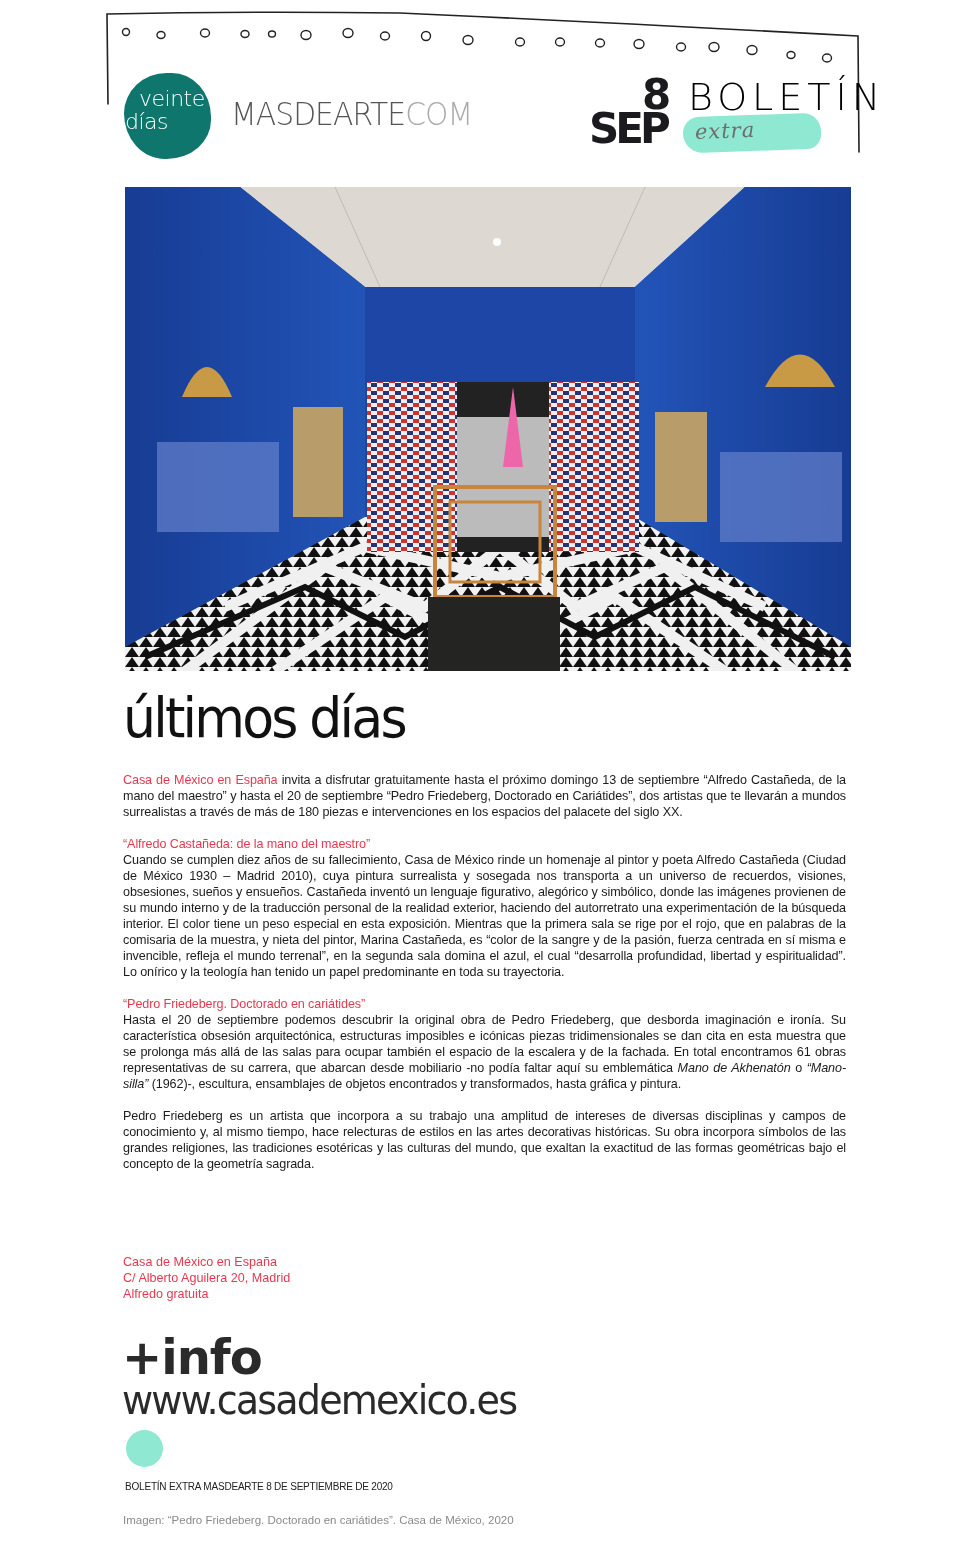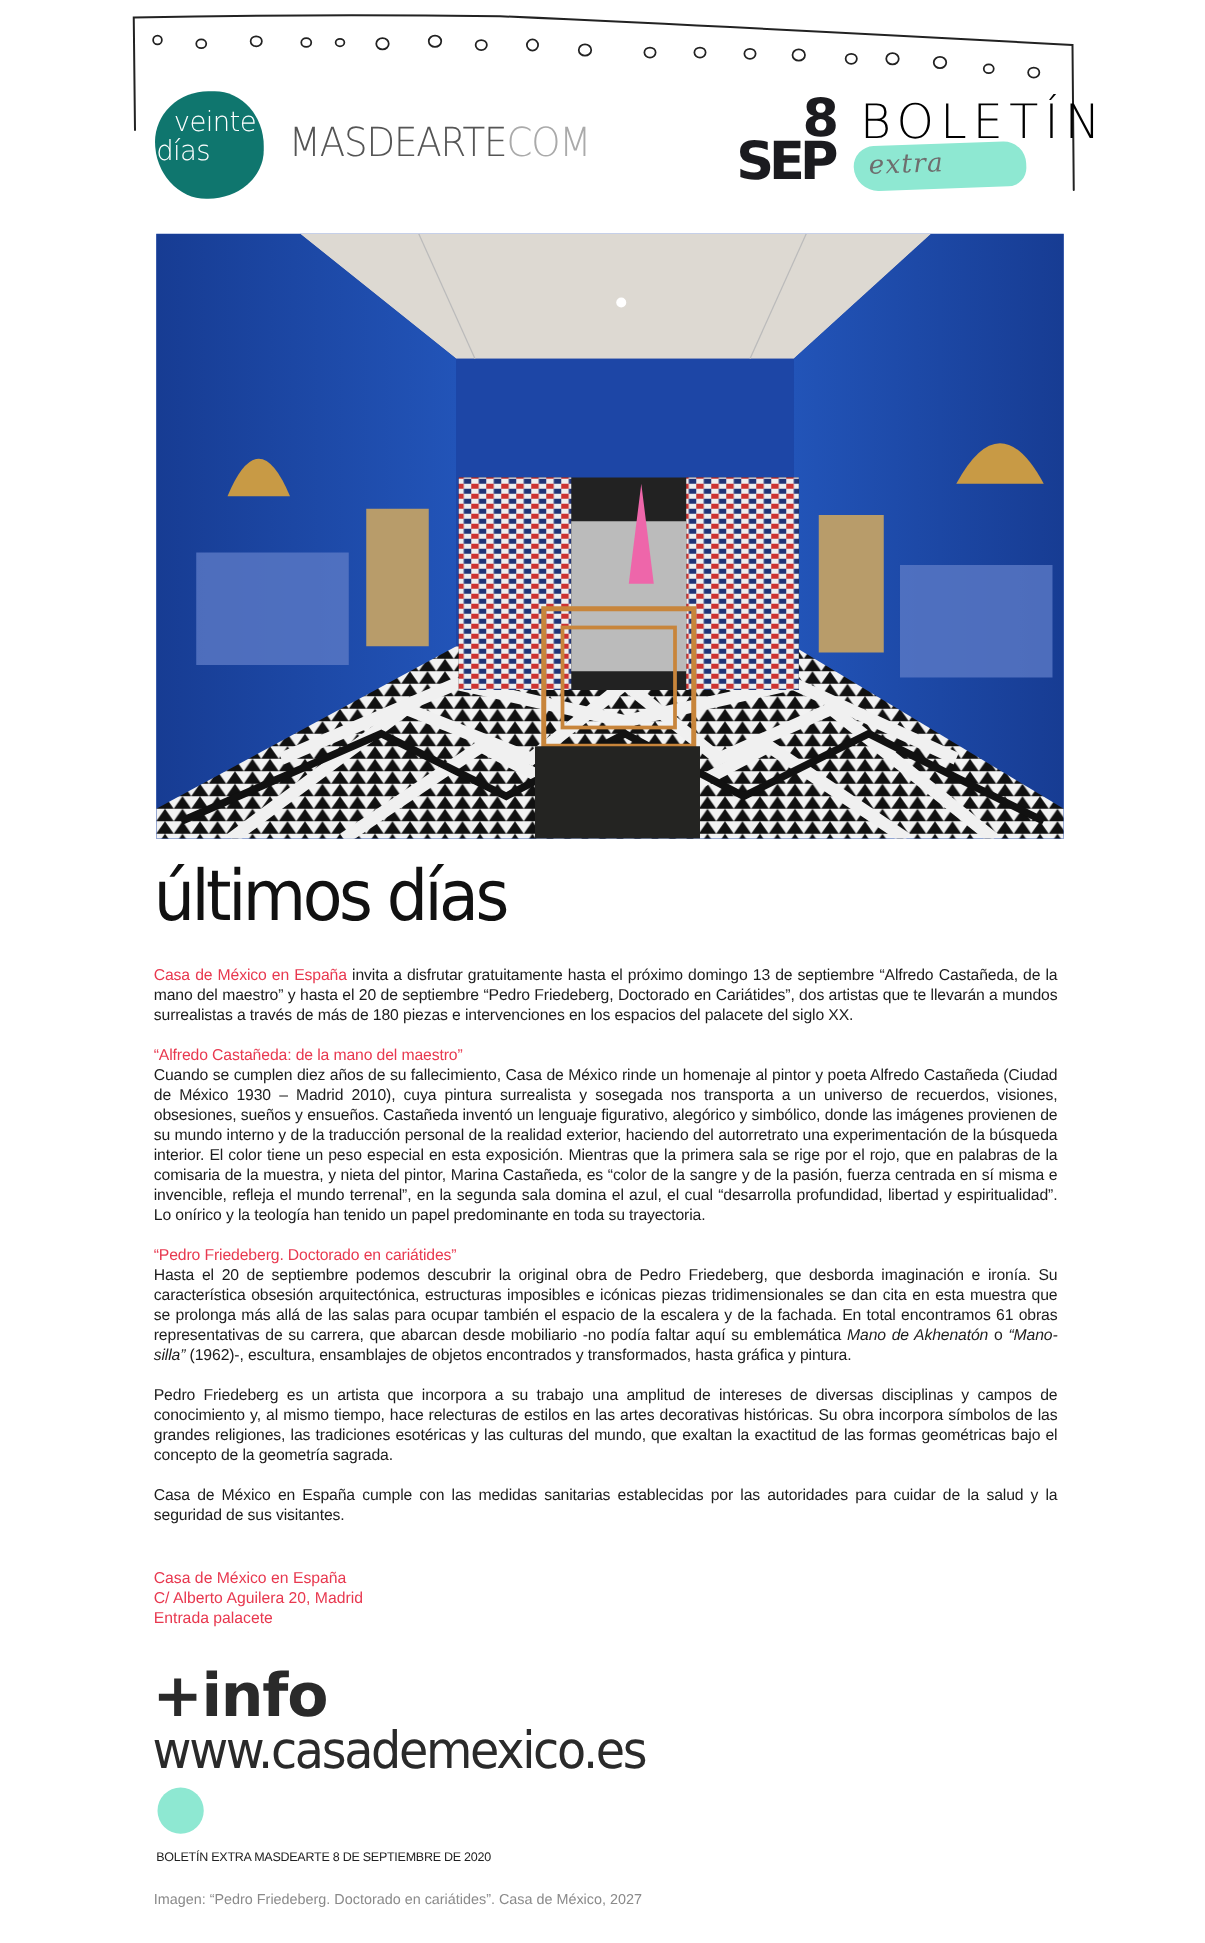--- a/index.html
+++ b/index.html
@@ -213,27 +213,26 @@
     <span>Cuando se cumplen diez años de su fallecimiento, Casa de México rinde un homenaje al pintor y poeta Alfredo Castañeda (Ciudad de México 1930 – Madrid 2010), cuya pintura surrealista y sosegada nos transporta a un universo de recuerdos, visiones, obsesiones, sueños y ensueños. Castañeda inventó un lenguaje figurativo, alegórico y simbólico, donde las imágenes provienen de su mundo interno y de la traducción personal de la realidad exterior, haciendo del autorretrato una experimentación de la búsqueda interior. El color tiene un peso especial en esta exposición. Mientras que la primera sala se rige por el rojo, que en palabras de la comisaria de la muestra, y nieta del pintor, Marina Castañeda, es “color de la sangre y de la pasión, fuerza centrada en sí misma e invencible, refleja el mundo terrenal”, en la segunda sala domina el azul, el cual “desarrolla profundidad, libertad y espiritualidad”. Lo onírico y la teología han tenido un papel predominante en toda su trayectoria.</span>
   </p>
 
   <p>
     <span class="sub">“Pedro Friedeberg. Doctorado en cariátides”</span>
     <span>Hasta el 20 de septiembre podemos descubrir la original obra de Pedro Friedeberg, que desborda imaginación e ironía. Su característica obsesión arquitectónica, estructuras imposibles e icónicas piezas tridimensionales se dan cita en esta muestra que se prolonga más allá de las salas para ocupar también el espacio de la escalera y de la fachada. En total encontramos 61 obras representativas de su carrera, que abarcan desde mobiliario -no podía faltar aquí su emblemática </span><em>Mano de Akhenatón</em><span> o </span><em>“Mano-silla”</em><span> (1962)-, escultura, ensamblajes de objetos encontrados y transformados, hasta gráfica y pintura.</span>
   </p>
 
   <p>Pedro Friedeberg es un artista que incorpora a su trabajo una amplitud de intereses de diversas disciplinas y campos de conocimiento y, al mismo tiempo, hace relecturas de estilos en las artes decorativas históricas. Su obra incorpora símbolos de las grandes religiones, las tradiciones esotéricas y las culturas del mundo, que exaltan la exactitud de las formas geométricas bajo el concepto de la geometría sagrada.</p>
 
-  <p>Casa de México en España cumple con las medidas sanitarias establecidas por las autoridades para cuidar de la salud y la seguridad de sus visitantes.</p>
 </div>
 
 <div class="contact">
   <div>Casa de México en España</div>
   <div>C/ Alberto Aguilera 20, Madrid</div>
-  <div>Entrada palacete</div>
+  <div>Alfredo gratuita</div>
 </div>
 
 <div class="info-title">+info</div>
 <a class="info-url">www.casademexico.es</a>
 <div class="dot"></div>
 
 <div class="foot1">BOLETÍN EXTRA MASDEARTE 8 DE SEPTIEMBRE DE 2020</div>
-<div class="foot2">Imagen: “Pedro Friedeberg. Doctorado en cariátides”. Casa de México, 2027</div>
+<div class="foot2">Imagen: “Pedro Friedeberg. Doctorado en cariátides”. Casa de México, 2020</div>
 
 </body></html>

